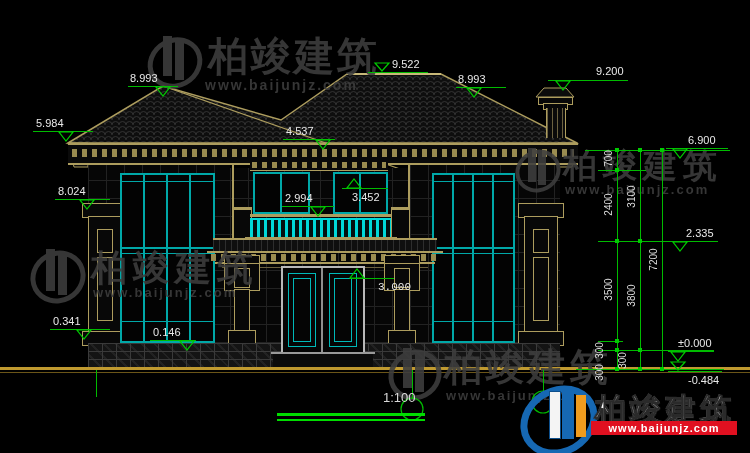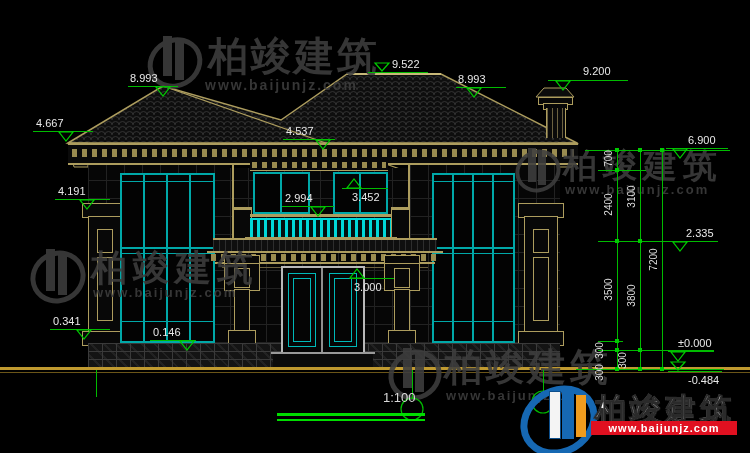--- a/index.html
+++ b/index.html
@@ -203,37 +203,37 @@
   </div>
 
   <div id="anno-layer" class="abs" style="left:0;top:0;width:750px;height:453px;">
       <div class="dim-line" style="left: 128px; top: 86px; width: 50px; height: 1px;"></div>
       <div class="dim-label" style="left: 130px; top: 72px;">8.993</div>
       <div class="dim-line" style="left: 368px; top: 72px; width: 60px; height: 1px;"></div>
       <div class="dim-label" style="left: 392px; top: 58px;">9.522</div>
       <div class="dim-line" style="left: 456px; top: 87px; width: 50px; height: 1px;"></div>
       <div class="dim-label" style="left: 458px; top: 73px;">8.993</div>
       <div class="dim-line" style="left: 548px; top: 80px; width: 80px; height: 1px;"></div>
-      <div class="dim-label" style="left: 583px; top: 65px; text-align: right;">9.200</div>
+      <div class="dim-label" style="left: 596px; top: 65px; text-align: right;">9.200</div>
       <div class="dim-line" style="left: 33px; top: 131px; width: 60px; height: 1px;"></div>
-      <div class="dim-label" style="left: 36px; top: 117px;">4.667</div>
+      <div class="dim-label" style="left: 36px; top: 117px;">5.984</div>
       <div class="dim-line" style="left: 283px; top: 139px; width: 52px; height: 1px;"></div>
       <div class="dim-label" style="left: 286px; top: 125px;">4.537</div>
       <div class="dim-line" style="left: 666px; top: 148px; width: 62px; height: 1px;"></div>
       <div class="dim-label" style="left: 688px; top: 134px;">6.900</div>
       <div class="dim-line" style="left: 55px; top: 199px; width: 55px; height: 1px;"></div>
-      <div class="dim-label" style="left: 58px; top: 185px;">4.191</div>
+      <div class="dim-label" style="left: 58px; top: 185px;">8.024</div>
       <div class="dim-line" style="left: 342px; top: 188px; width: 46px; height: 1px;"></div>
       <div class="dim-label" style="left: 352px; top: 191px;">3.452</div>
       <div class="dim-line" style="left: 282px; top: 206px; width: 52px; height: 1px;"></div>
       <div class="dim-label" style="left: 285px; top: 192px;">2.994</div>
       <div class="dim-line" style="left: 670px; top: 241px; width: 46px; height: 1px;"></div>
       <div class="dim-label" style="left: 686px; top: 227px;">2.335</div>
       <div class="dim-line" style="left: 350px; top: 278px; width: 44px; height: 1px;"></div>
-      <div class="dim-label" style="left: 354px; top: 281px;">3.000</div>
+      <div class="dim-label" style="left: 378px; top: 281px; font-family: Liberation Mono, monospace;">3.000</div>
       <div class="dim-line" style="left: 50px; top: 329px; width: 60px; height: 1px;"></div>
       <div class="dim-label" style="left: 53px; top: 315px;">0.341</div>
       <div class="dim-line" style="left: 150px; top: 340px; width: 46px; height: 1px;"></div>
       <div class="dim-label" style="left: 153px; top: 326px;">0.146</div>
       <div class="dim-line" style="left: 668px; top: 351px; width: 46px; height: 1px;"></div>
       <div class="dim-label" style="left: 678px; top: 337px;">±0.000</div>
       <div class="dim-line" style="left: 668px; top: 371px; width: 54px; height: 1px;"></div>
       <div class="dim-label" style="left: 688px; top: 374px;">-0.484</div>
       <div class="dim-line" style="left: 617px; top: 148px; width: 1px; height: 221px;"></div>
       <div class="dim-line" style="left: 640px; top: 148px; width: 1px; height: 221px;"></div>

